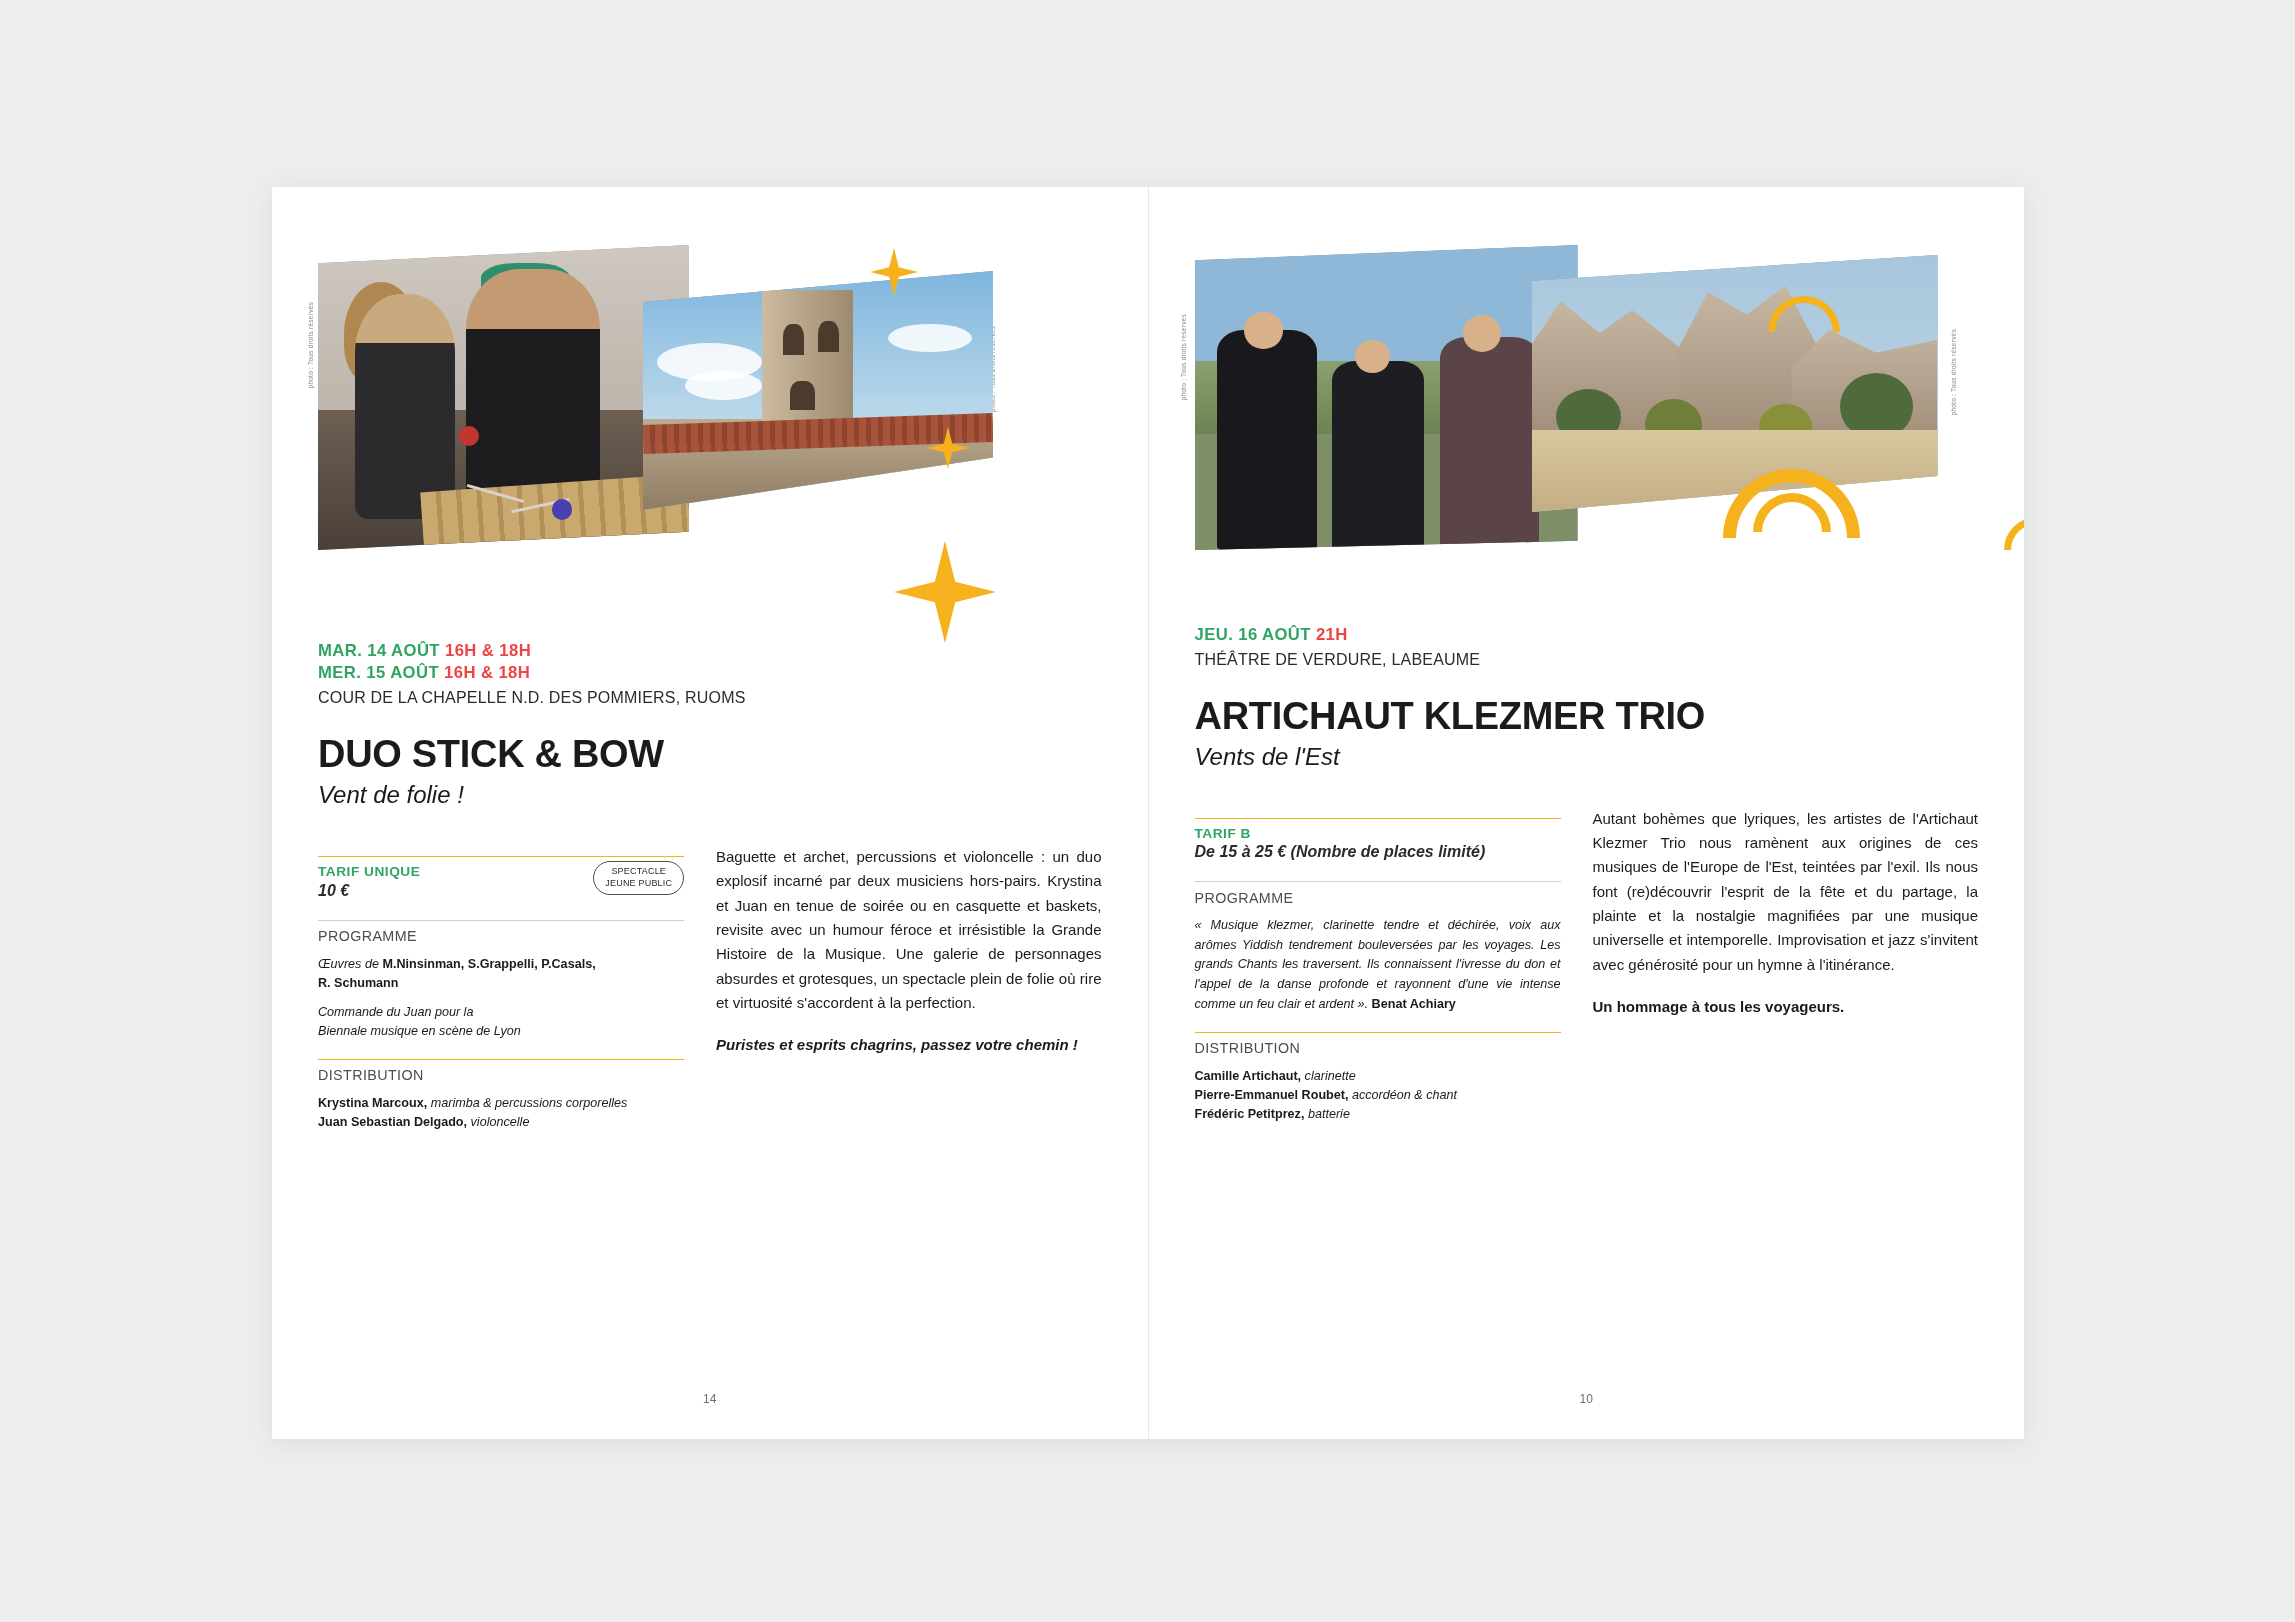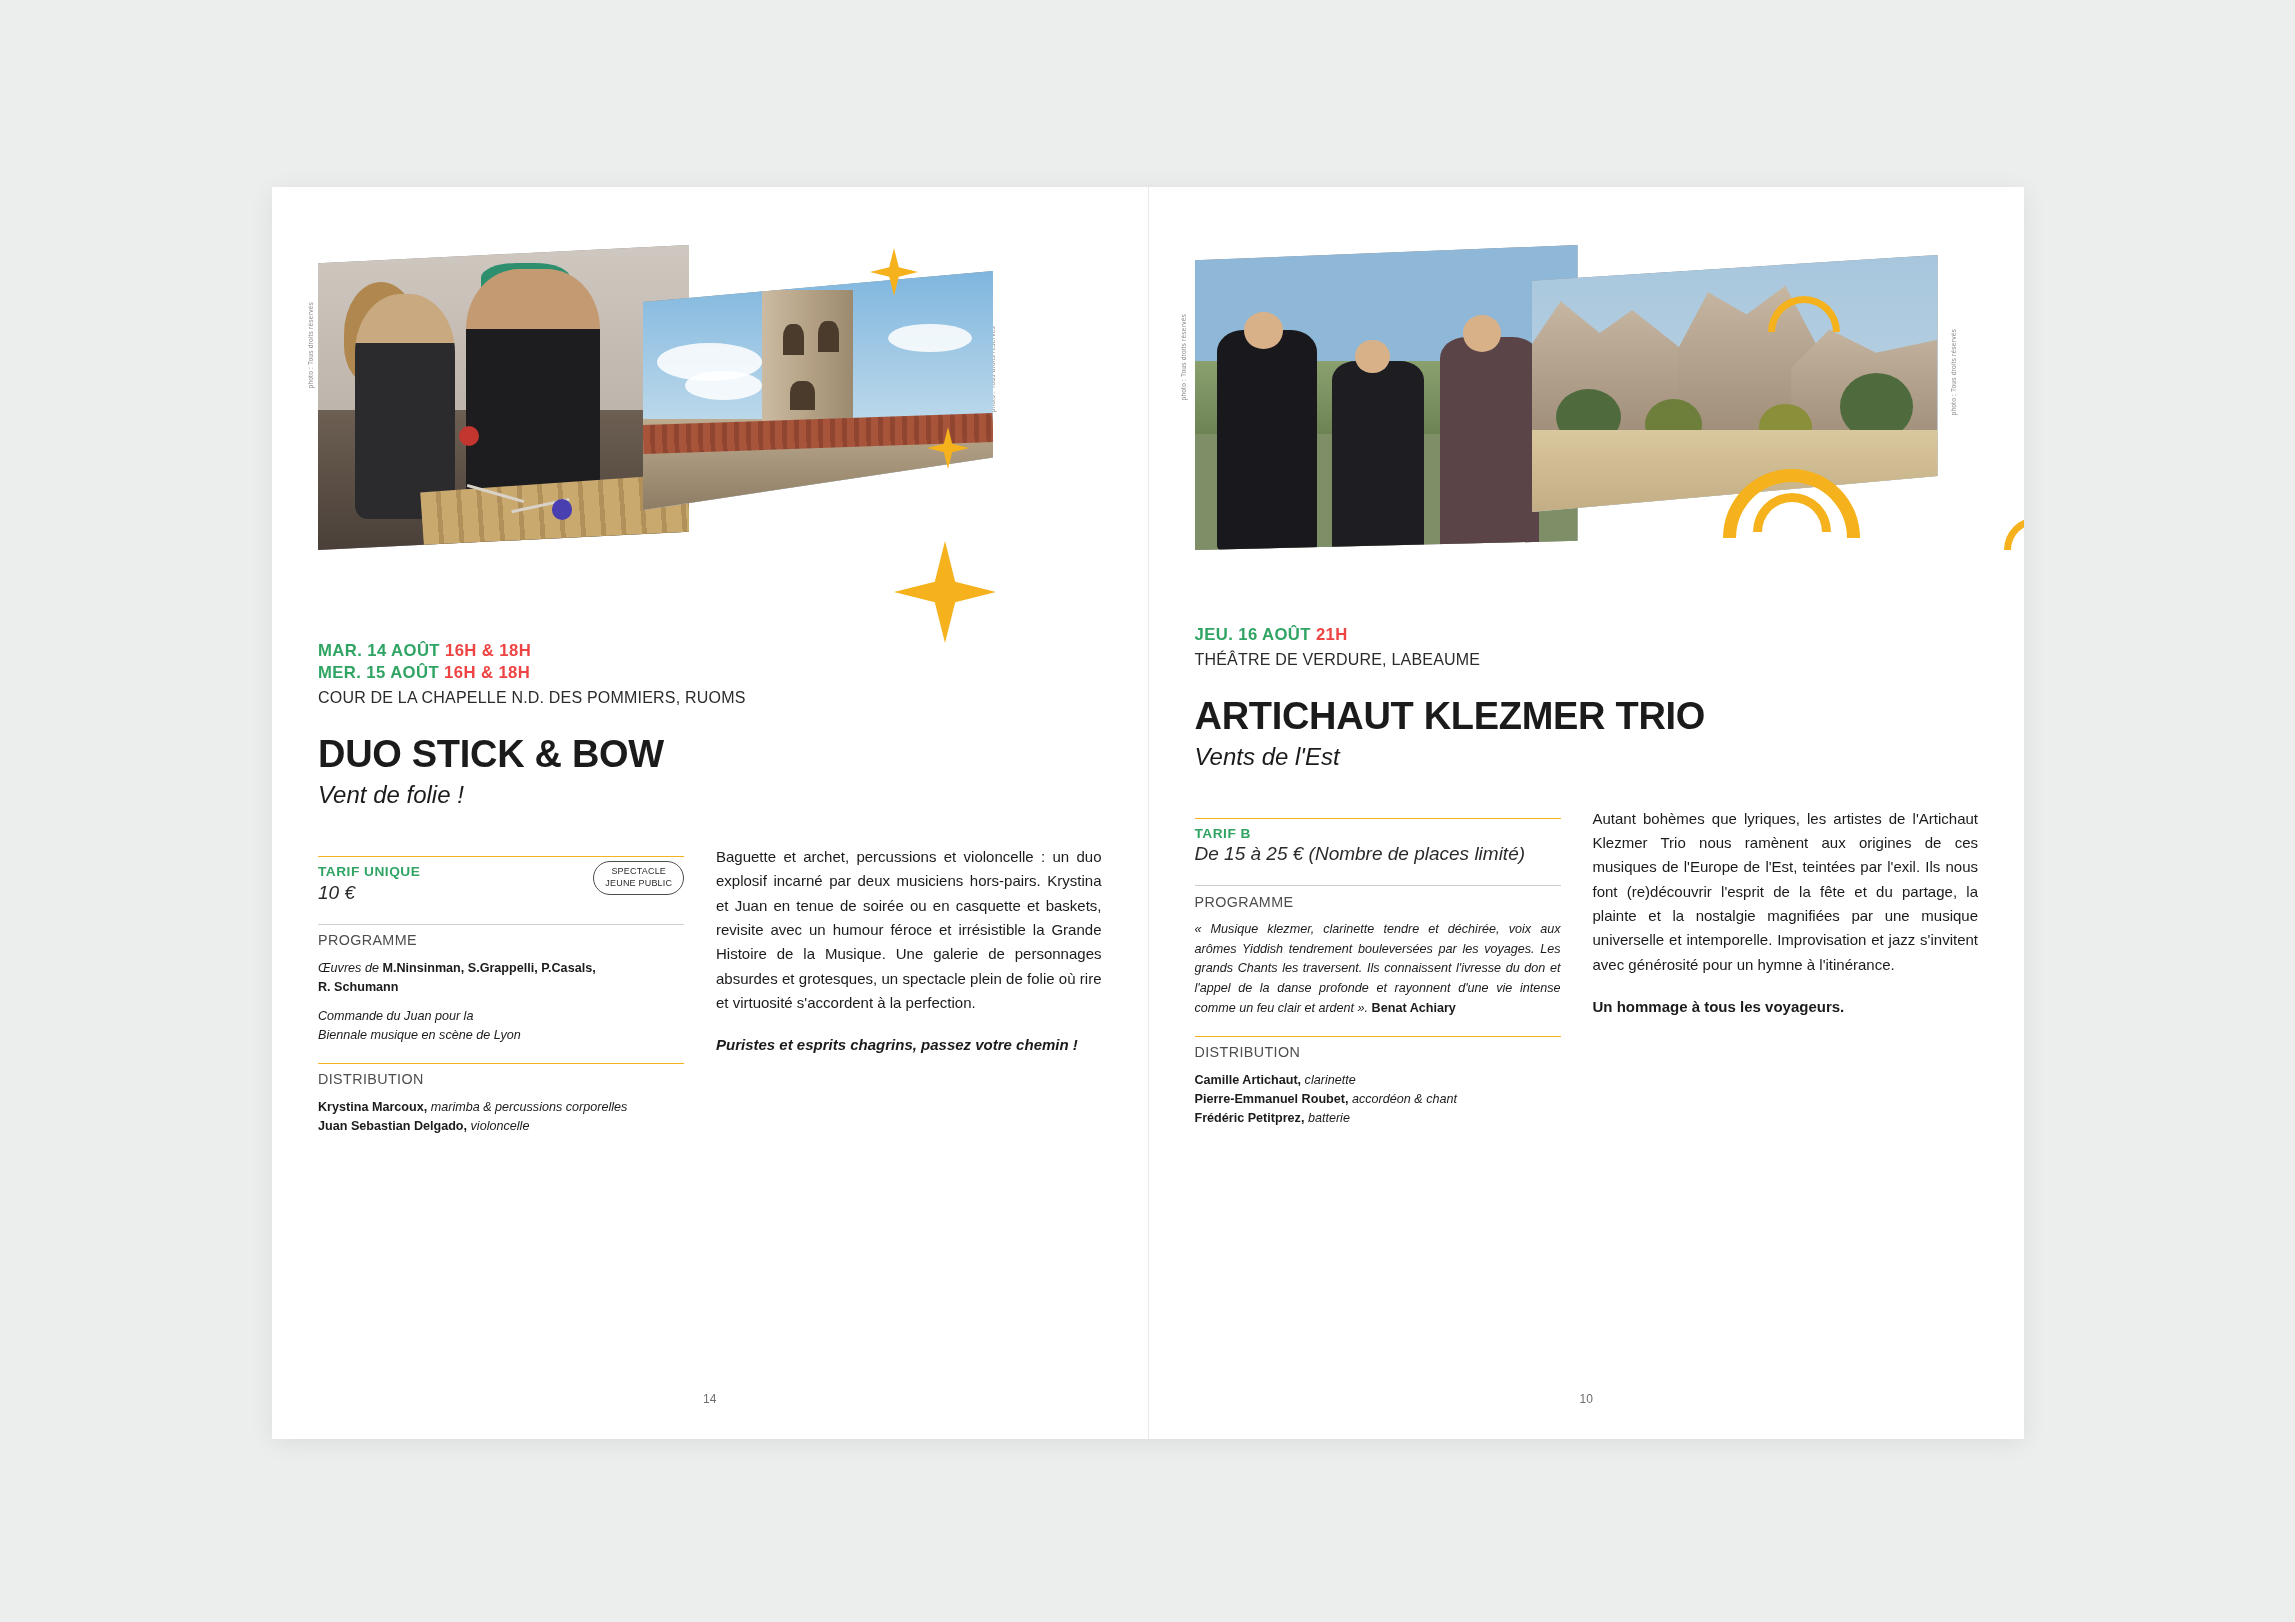--- a/index.html
+++ b/index.html
@@ -181,21 +181,21 @@
   }
   .cols { display: flex; gap: 32px; margin-top: 36px; }
   .col-a { width: 366px; }
   .col-b { flex: 1; }
   .rule { border-top: 1.2px solid #f5b21c; margin: 10.8px 0 7.2px 0; }
   .rule-grey { border-top: 0.6px solid #cfcfcf; margin: 10.8px 0 7.2px 0; }
   .sec-head {
     font-size: 13.7px; color: #2fa463; font-weight: bold; letter-spacing: 0.5px;
   }
   .sec-head.grey { color: #4d4d4d; font-weight: normal; font-size: 14.3px; letter-spacing:0.4px;}
-  .small-it { font-size: 19px; font-style: italic; color: #2b2b2b; margin-top: 2.4px; }
+  .small-it { font-size: 16px; font-style: italic; color: #2b2b2b; margin-top: 2.4px; font-weight: bold; }
   .prog-line { font-size: 12.6px; color: #1b1b1b; line-height: 1.5; }
   .prog-line b { font-weight: bold; }
   .prog-line i { font-style: italic; }
   .blk { margin-top: 10.8px; }
   .body-txt {
     font-size: 15px; line-height: 1.62; color: #1b1b1b; text-align: justify;
   }
   .body-bold { font-weight: bold; }
   .badge {
     float: right;

